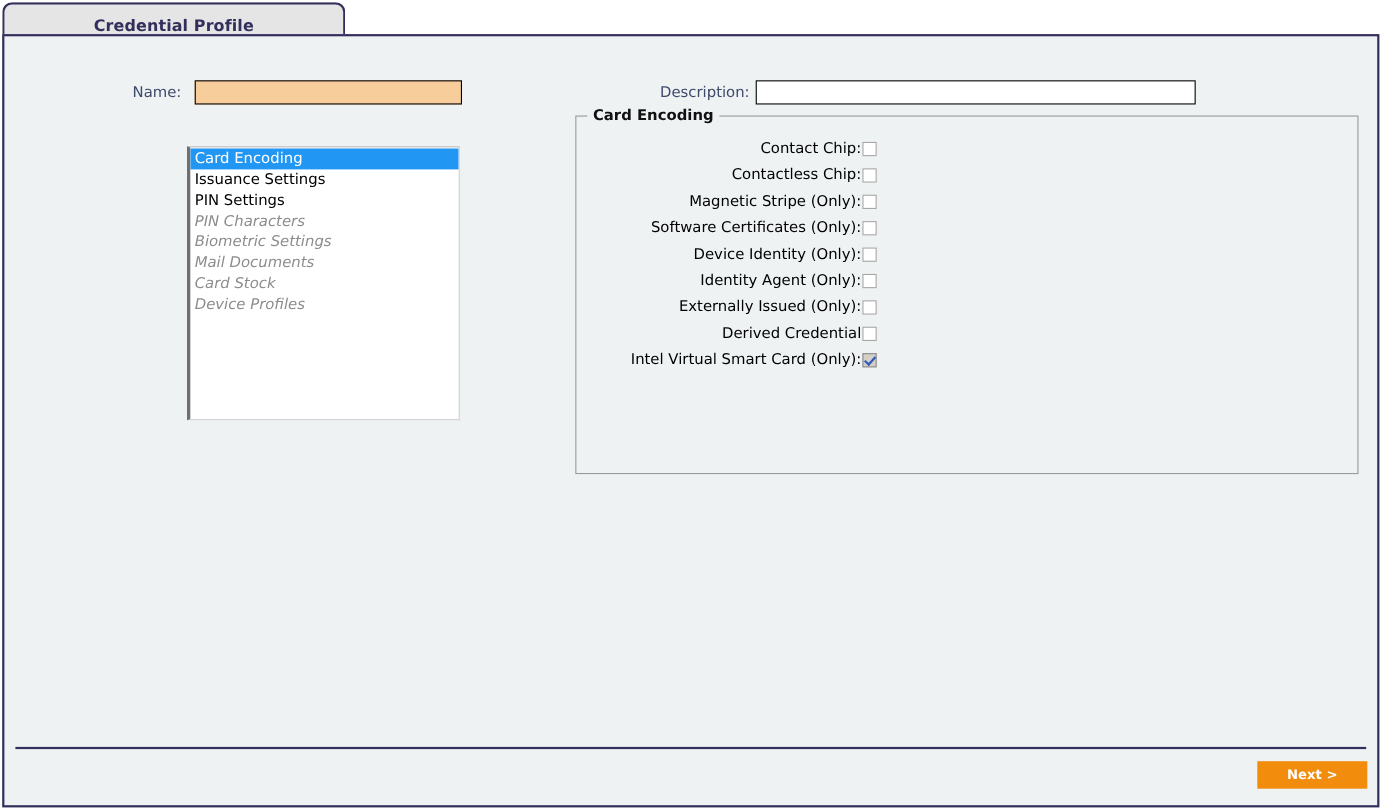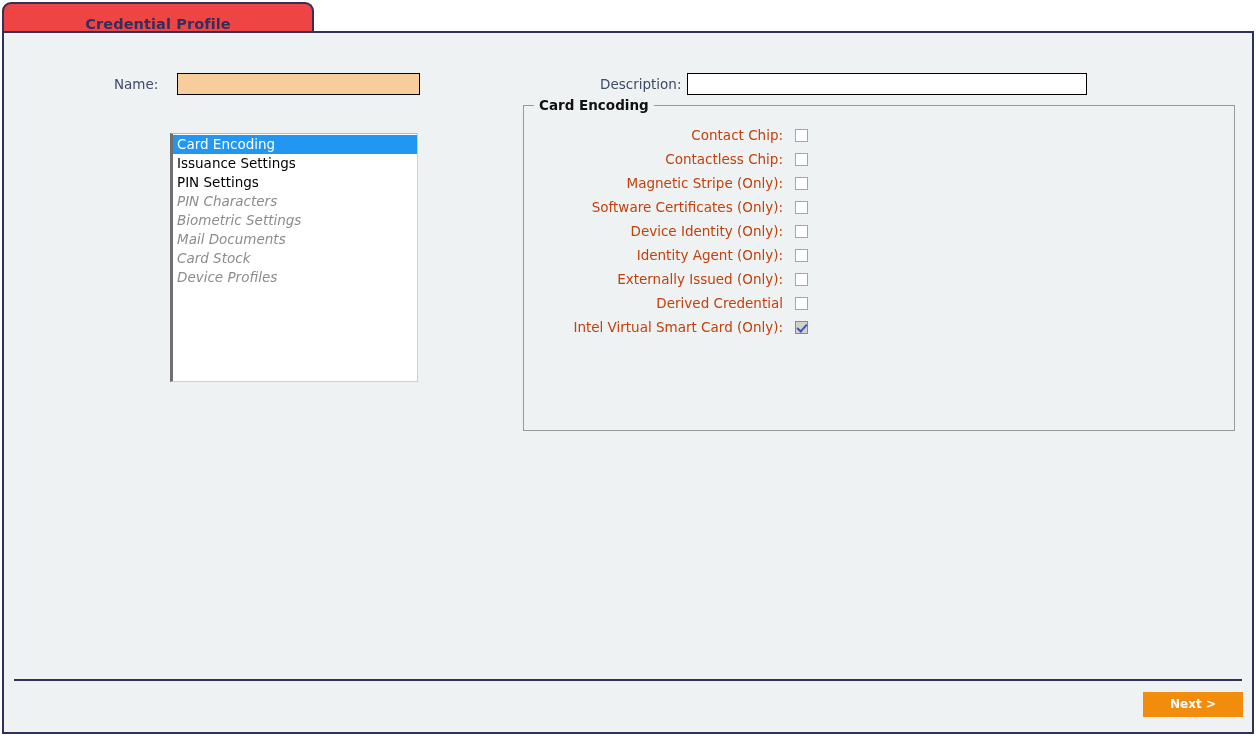--- a/index.html
+++ b/index.html
@@ -31,21 +31,21 @@
     height: 33px;
     background: #ffffff;
   }
   .tab {
     position: absolute;
     left: 2px;
     top: 2px;
     width: 312px;
     height: 43px;
     box-sizing: border-box;
-    background: #ef4444;
+    background: #e5e5e5;
     border: 2px solid #332f5c;
     border-bottom: none;
     border-top-left-radius: 9px;
     border-top-right-radius: 9px;
     display: flex;
     align-items: center;
     justify-content: center;
   }
   .tab-label {
     font-size: 14.5px;
@@ -72,21 +72,21 @@
     position: absolute;
     left: 110px;
     top: 39px;
     width: 306px;
     height: 24px;
     display: flex;
     align-items: center;
   }
   .name-label {
     width: 58px;
-    text-align: left;
+    text-align: center;
     font-size: 13.5px;
     color: #3f4a6b;
     padding-right: 6px;
     white-space: nowrap;
   }
   .name-input {
     width: 245px;
     height: 22px;
     box-sizing: border-box;
     background: #f8cd9c;
@@ -190,22 +190,22 @@
   .cb-row {
     display: flex;
     align-items: center;
     justify-content: flex-start;
     height: 24px;
   }
   .cb-label {
     width: 259px;
     text-align: right;
     font-size: 13.5px;
-    color: #c2410c;
-    padding-right: 12px;
+    color: #000000;
+    padding-right: 1px;
     white-space: nowrap;
   }
   .cb-box {
     width: 13px;
     height: 13px;
     box-sizing: border-box;
     border: 1px solid #a6a6a6;
     background: #ffffff;
     position: relative;
     flex: 0 0 auto;

